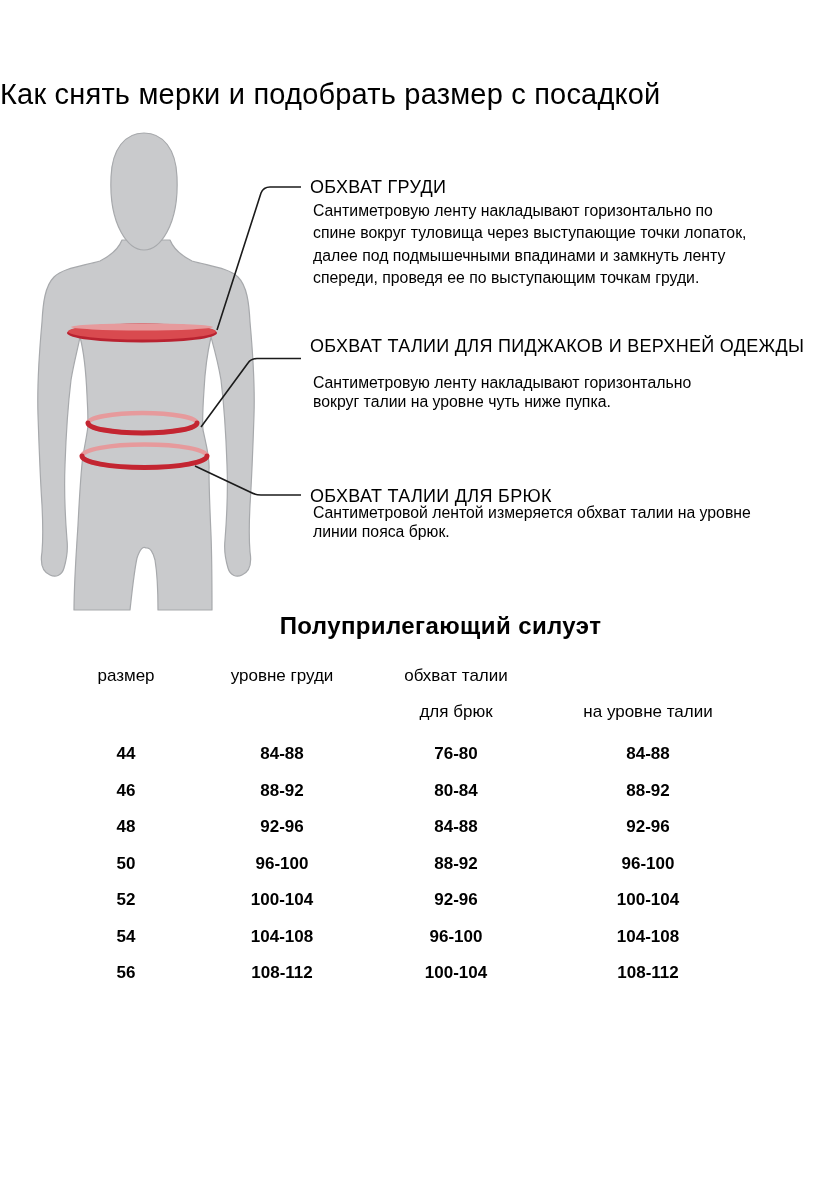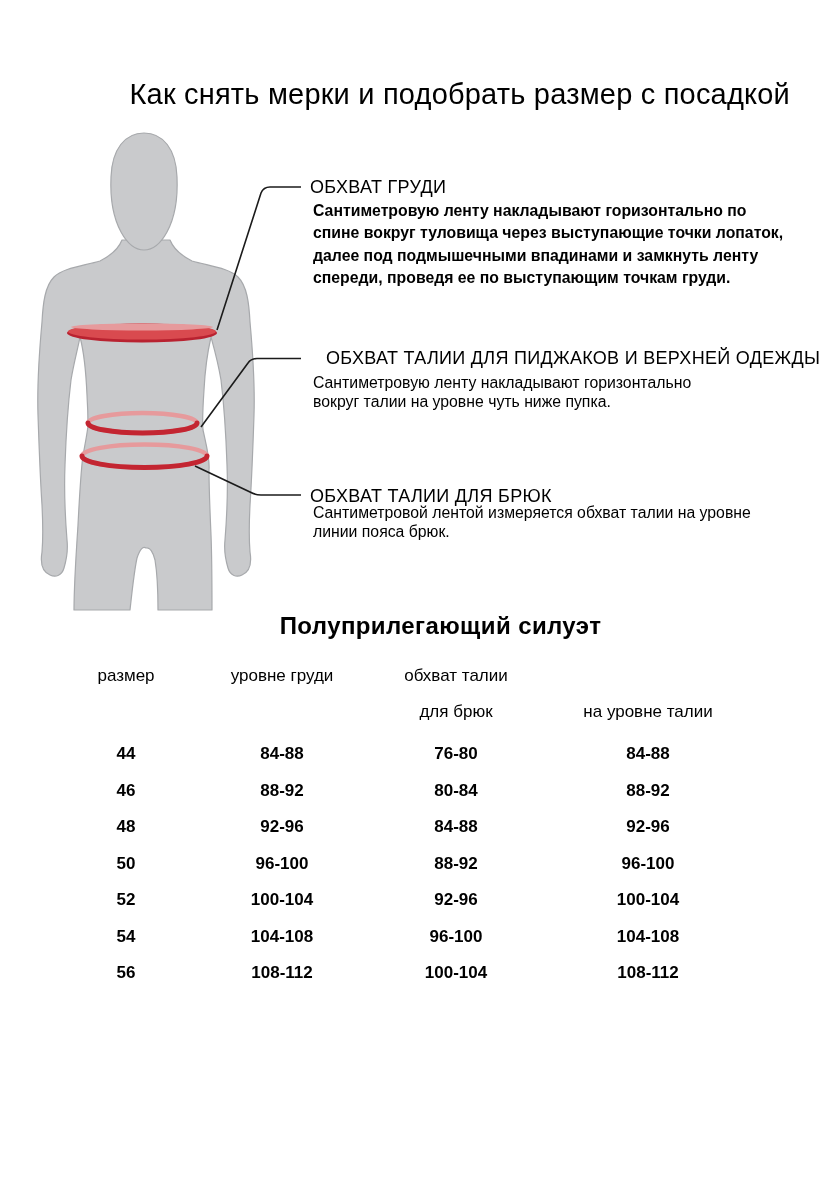--- a/index.html
+++ b/index.html
@@ -2,28 +2,28 @@
 <html><head>
 <meta charset="utf-8">
 <style>
   html,body{margin:0;padding:0;}
   body{
     width:825px;height:1200px;background:#ffffff;position:relative;
     font-family:"Liberation Sans", sans-serif;color:#000;overflow:hidden;
   }
   .abs{position:absolute;}
   #page-title{
-    left:0;top:78px;width:790px;text-align:right;
+    left:0;top:78px;width:790px;text-align:left;
     font-size:29px;font-weight:400;letter-spacing:0.2px;
   }
   .ann-title{left:310px;font-size:18px;font-weight:400;letter-spacing:0.3px;white-space:nowrap;}
   .ann-text{left:313px;font-size:15.8px;white-space:pre-line;}
   #ann0-title{top:177px;}
-  #ann0-text{top:200px;line-height:22.3px;width:480px;font-weight:bold;}
-  #ann1-title{top:348px;margin-left:16px;}
+  #ann0-text{top:200px;line-height:22.3px;width:480px;}
+  #ann1-title{top:336px;}
   #ann1-text{top:374px;line-height:18.6px;width:480px;}
   #ann2-title{top:486px;}
   #ann2-text{top:504px;line-height:18.6px;width:480px;}
   #section-title{
     left:0;top:612px;width:825px;text-align:center;
     font-size:24px;font-weight:700;letter-spacing:0.4px;margin-left:28px;
   }
   .trow{display:grid;grid-template-columns:132px 180px 168px 216px;align-items:center;}
   .tcell{text-align:center;font-size:17px;}
   #thead1{left:60px;top:658px;width:696px;}

